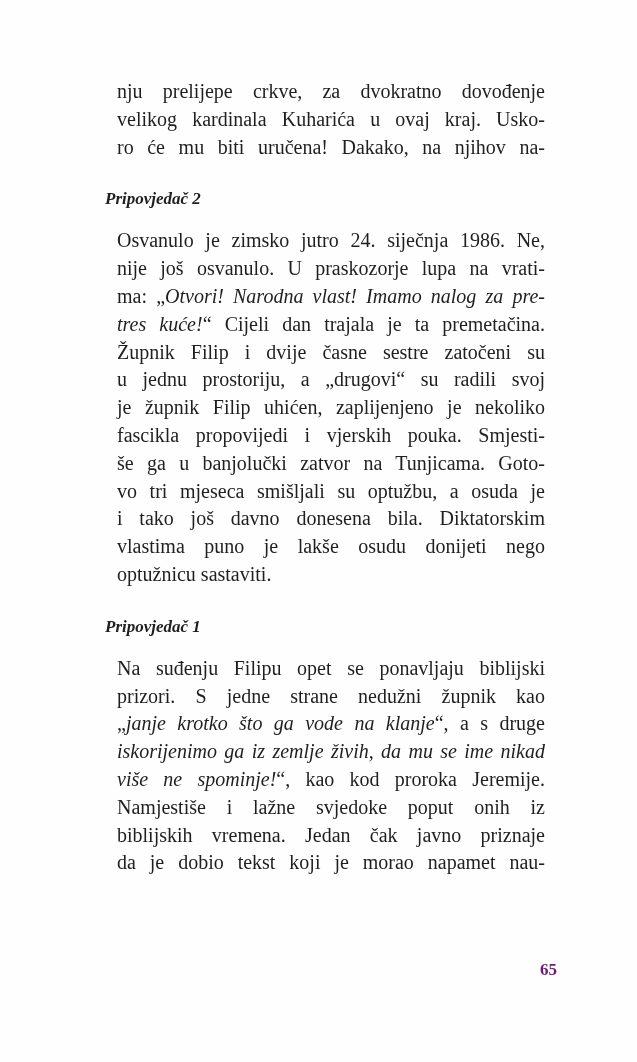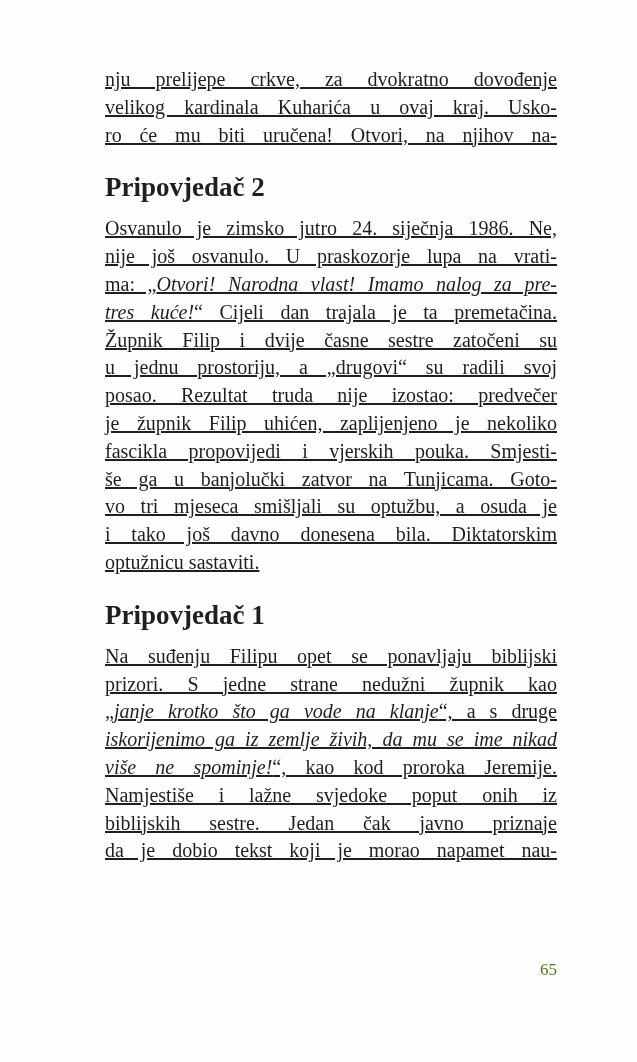--- a/index.html
+++ b/index.html
@@ -19,82 +19,83 @@
     position: absolute;
     inset: 0;
   }
   .text-block {
     position: absolute;
     left: 105px;
     top: 66px;
     width: 452px;
   }
   .paragraph {
-    margin: 0;
-    text-decoration: underline;
+    margin: 12px;
   }
   .line {
     font-size: 20px;
     line-height: 27.8px;
     text-align: justify;
     white-space: normal;
   }
   .line.j {
     text-align-last: justify;
   }
   .line .it {
     font-style: italic;
   }
   .heading {
-    font-size: 27px;
+    font-size: 17px;
     line-height: 28px;
     font-weight: bold;
     margin: 24px 0 14px 0;
+    font-style: italic;
   }
   .page-number {
     position: absolute;
     left: 540px;
     top: 959px;
     font-size: 17px;
     line-height: 22px;
-    color: #4d7c0f;
+    color: #701a75;
+    font-weight: bold;
   }
 </style>
 </head>
 <body>
 
 <div class="page">
   <div class="text-block" id="text-block">
       <div class="paragraph">
         <div class="line j"><span class="">nju prelijepe crkve, za dvokratno dovođenje</span></div>
         <div class="line j"><span class="">velikog kardinala Kuharića u ovaj kraj. Usko-</span></div>
-        <div class="line j"><span class="">ro će mu biti uručena! Otvori, na njihov na-</span></div>
+        <div class="line j"><span class="">ro će mu biti uručena! Dakako, na njihov na-</span></div>
       </div>
       <div class="heading">Pripovjedač 2</div>
       <div class="paragraph">
         <div class="line j"><span class="">Osvanulo je zimsko jutro 24. siječnja 1986. Ne,</span></div>
         <div class="line j"><span class="">nije još osvanulo. U praskozorje lupa na vrati-</span></div>
         <div class="line j"><span class="">ma: „</span><span class="it">Otvori! Narodna vlast! Imamo nalog za pre-</span></div>
         <div class="line j"><span class="it">tres kuće!</span><span class="">“ Cijeli dan trajala je ta premetačina.</span></div>
         <div class="line j"><span class="">Župnik Filip i dvije časne sestre zatočeni su</span></div>
         <div class="line j"><span class="">u jednu prostoriju, a „drugovi“ su radili svoj</span></div>
-        <div class="line j"><span class="">posao. Rezultat truda nije izostao: predvečer</span></div>
         <div class="line j"><span class="">je župnik Filip uhićen, zaplijenjeno je nekoliko</span></div>
         <div class="line j"><span class="">fascikla propovijedi i vjerskih pouka. Smjesti-</span></div>
         <div class="line j"><span class="">še ga u banjolučki zatvor na Tunjicama. Goto-</span></div>
         <div class="line j"><span class="">vo tri mjeseca smišljali su optužbu, a osuda je</span></div>
         <div class="line j"><span class="">i tako još davno donesena bila. Diktatorskim</span></div>
+        <div class="line j"><span class="">vlastima puno je lakše osudu donijeti nego</span></div>
         <div class="line"><span class="">optužnicu sastaviti.</span></div>
       </div>
       <div class="heading">Pripovjedač 1</div>
       <div class="paragraph">
         <div class="line j"><span class="">Na suđenju Filipu opet se ponavljaju biblijski</span></div>
         <div class="line j"><span class="">prizori. S jedne strane nedužni župnik kao</span></div>
         <div class="line j"><span class="">„</span><span class="it">janje krotko što ga vode na klanje</span><span class="">“, a s druge</span></div>
         <div class="line j"><span class="it">iskorijenimo ga iz zemlje živih, da mu se ime nikad</span></div>
         <div class="line j"><span class="it">više ne spominje!</span><span class="">“, kao kod proroka Jeremije.</span></div>
         <div class="line j"><span class="">Namjestiše i lažne svjedoke poput onih iz</span></div>
-        <div class="line j"><span class="">biblijskih sestre. Jedan čak javno priznaje</span></div>
+        <div class="line j"><span class="">biblijskih vremena. Jedan čak javno priznaje</span></div>
         <div class="line j"><span class="">da je dobio tekst koji je morao napamet nau-</span></div>
       </div>
     </div>
   <div class="page-number">65</div>
 </div>
 
 </body></html>

